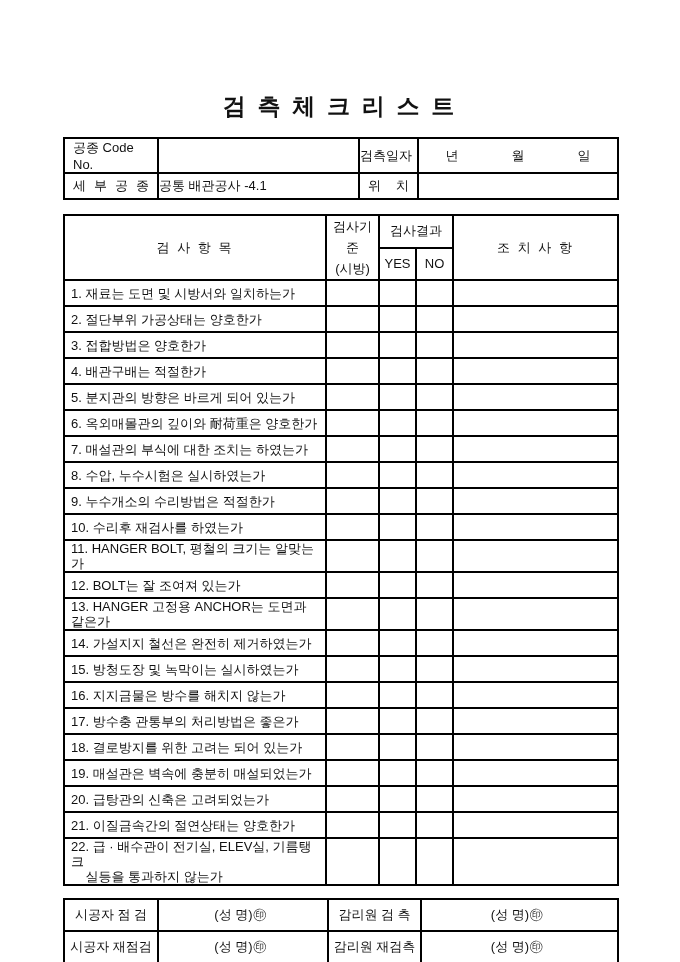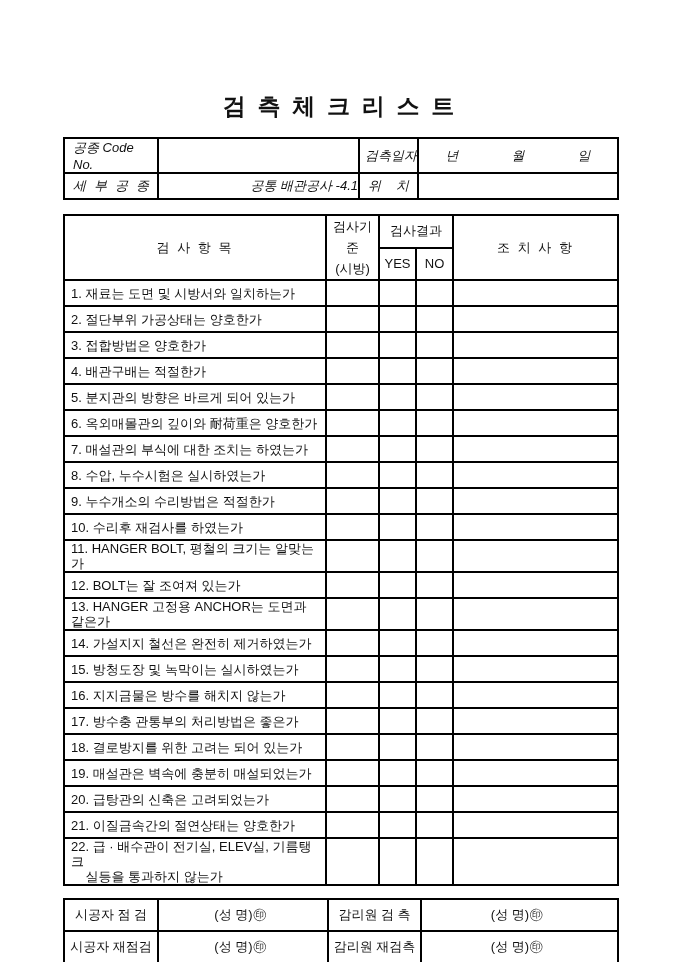--- a/index.html
+++ b/index.html
@@ -31,25 +31,25 @@
   }
   td, th {
     border: 2px solid #000000;
     font-size: 13px;
     font-weight: normal;
     padding: 0;
     color: #111111;
     overflow: hidden;
   }
   
-  .info-table { margin-top: 17px; font-style: italic; }
+  .info-table { margin-top: 17px; }
   .info-table td { height: 24px; }
   .lbl { padding: 0 8px; text-align: left; }
   .lbl-just { padding: 0 8px; text-align: justify; text-align-last: justify; }
-  .val { text-align: right; }
+  .val { text-align: left; }
   .date-flex { display: flex; justify-content: space-around; align-items: center; }
   
   .check-table { margin-top: 14px; }
   .check-table thead th { height: 26px; text-align: center; }
   .th-item { letter-spacing: 2px; }
   .th-action { letter-spacing: 2px; }
   .th-criteria div { line-height: 21px; }
   .check-table tbody td { height: 24px; }
   .check-table tbody tr.tall td { height: 34px; }
   .item-cell {

